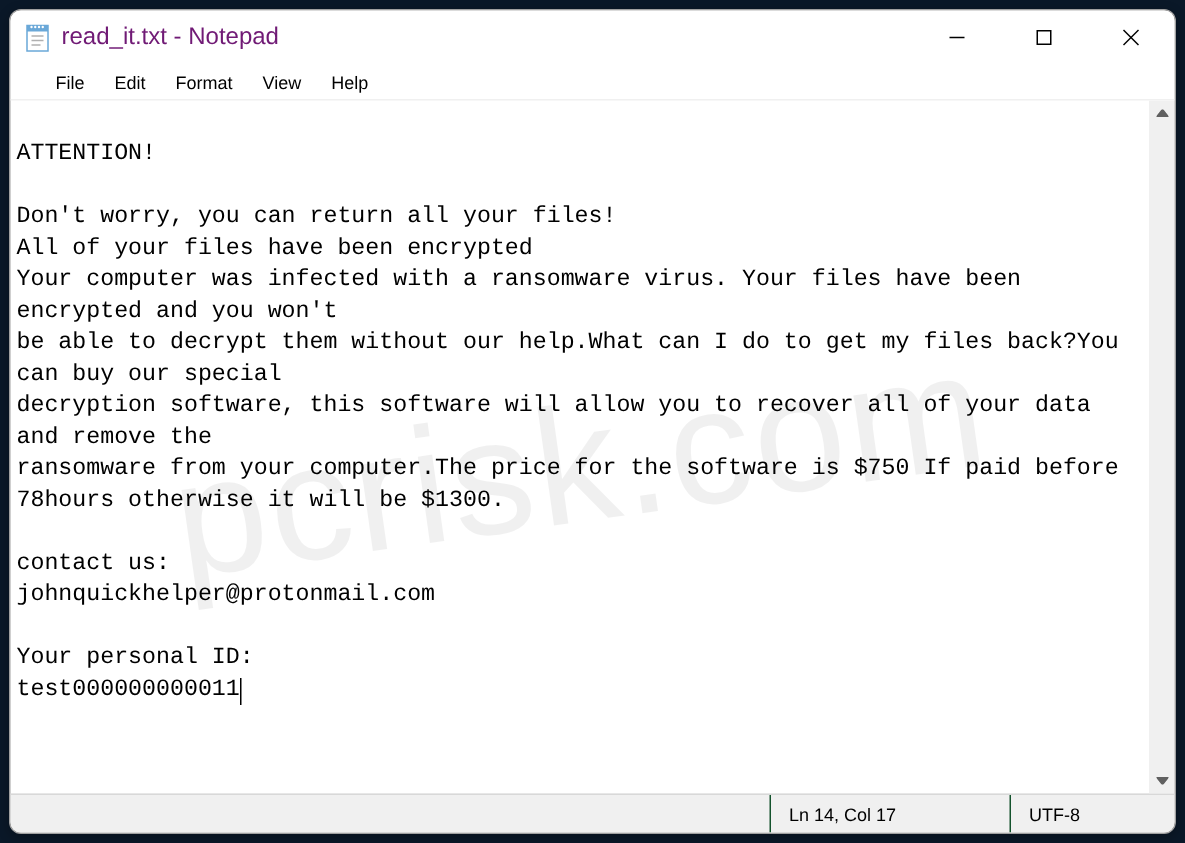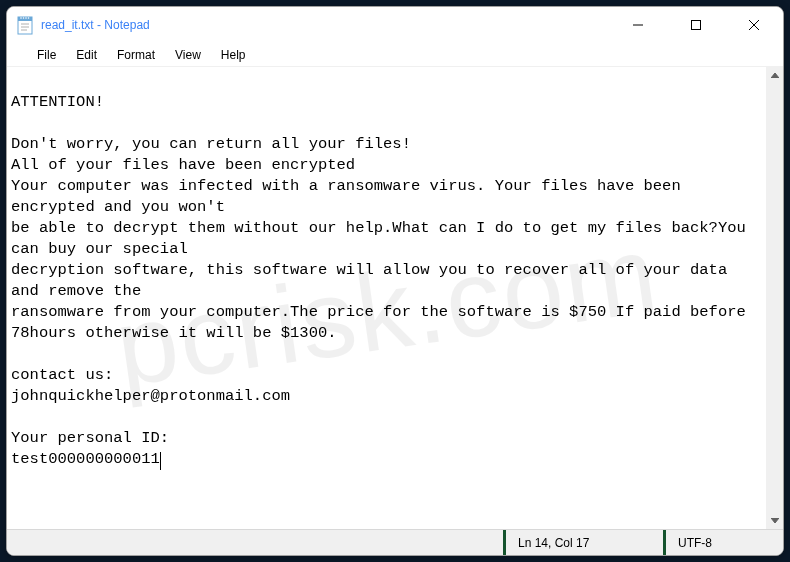--- a/index.html
+++ b/index.html
@@ -36,22 +36,22 @@
       background: #ffffff;
       padding-left: 10px;
     }
     .titlebar-icon {
       width: 16px;
       height: 20px;
       margin-right: 8px;
       flex-shrink: 0;
     }
     .titlebar-title {
-      font-size: 12px;
-      color: #3b82f6;
+      font-size: 16px;
+      color: #701a75;
       flex-shrink: 0;
     }
     .titlebar-spacer {
       flex: 1;
     }
     .win-controls {
       display: flex;
       height: 100%;
     }
     .win-btn {
@@ -129,21 +129,21 @@
       display: flex;
       align-items: center;
       font-size: 12px;
       color: #000;
     }
     .status-cell {
       padding: 0 12px;
       height: 100%;
       display: flex;
       align-items: center;
-      border-left: 3px solid #14532d;
+      border-left: 1px solid #14532d;
     }
     .status-spacer {
       flex: 1;
     }
     .watermark {
       position: absolute;
       top: 50%;
       left: 50%;
       transform: translate(-50%, -50%) rotate(-8deg);
       font-size: 110px;
@@ -232,16 +232,16 @@
         <svg width="8" height="5">
             <polygon points="0,0 8,0 4,5"></polygon>
           </svg>
       </div>
     </div>
   </div>
 
   <div class="statusbar">
     <div class="status-spacer"></div>
     <div class="status-cell" style="width:160px">Ln 14, Col 17</div>
-    <div class="status-cell" style="width:120px">UTF-8</div>
+    <div class="status-cell" style="width:110px">UTF-8</div>
   </div>
 
 </div>
 
 </body></html>

